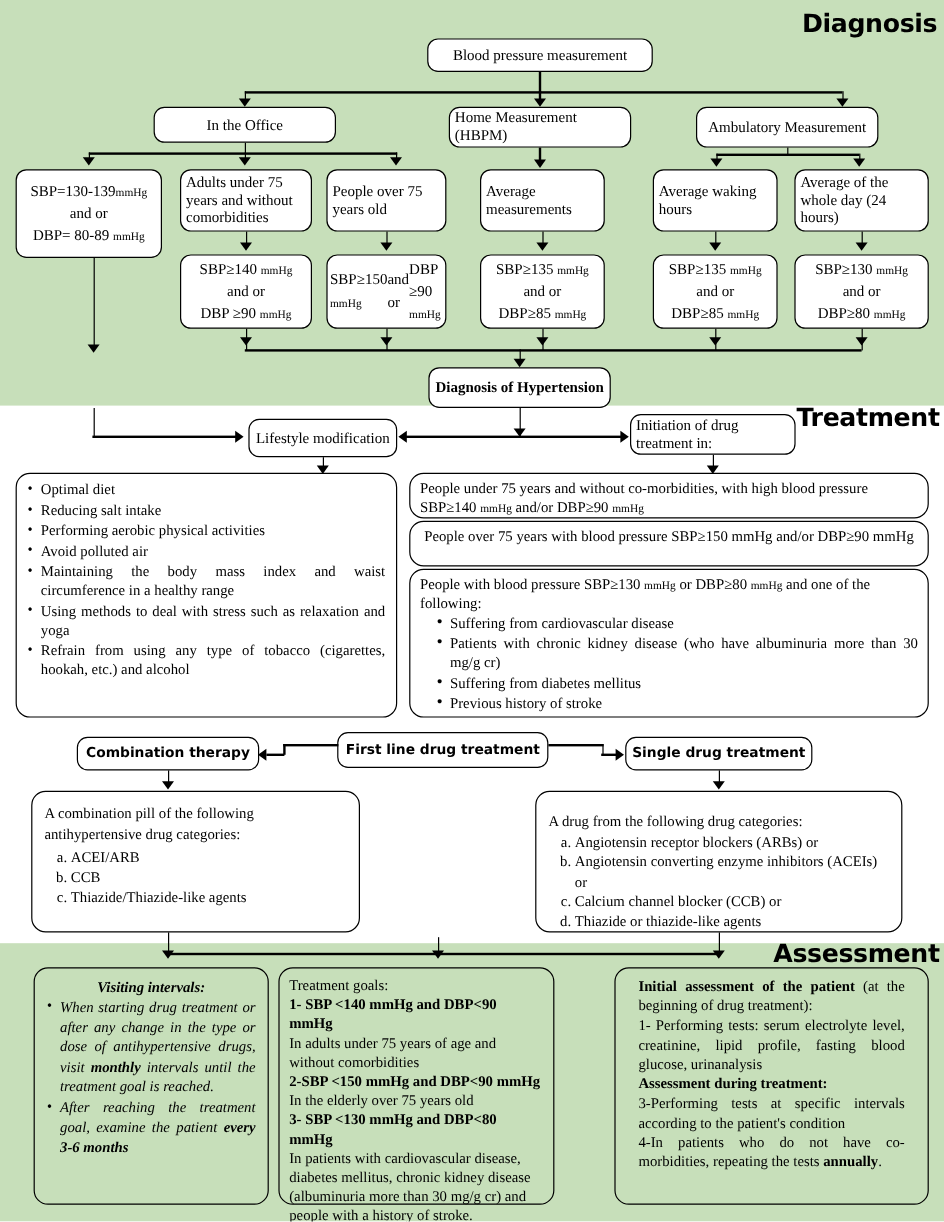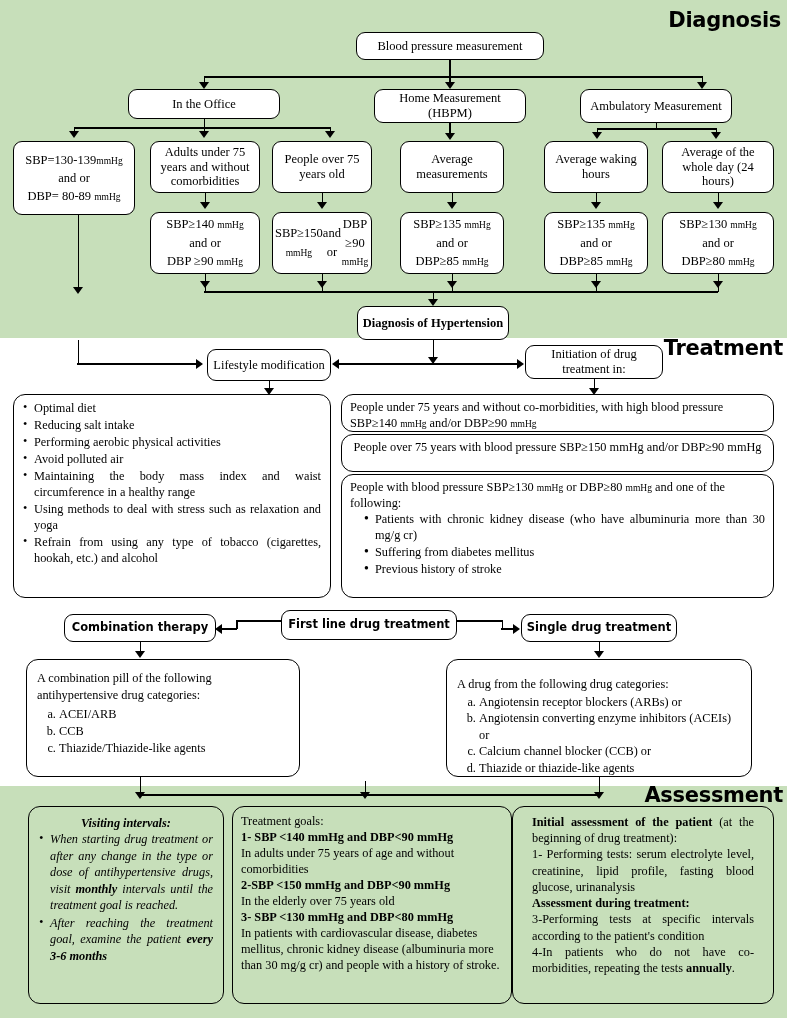--- a/index.html
+++ b/index.html
@@ -29,21 +29,20 @@
   
   .box{
     position:absolute;
     box-sizing:border-box;
     border:1.6px solid #000;
     border-radius:9px;
     background:#ffffff;
     display:flex;
     align-items:center;
     justify-content:center;
-    text-align:center;
     line-height:1.18;
     font-size:12.5px;
     padding:2px 4px;
   }
   .box.tight{padding:1px 2px;}
   .box.bold{font-weight:bold;}
   .box.sans{font-family:"DejaVu Sans", sans-serif;font-weight:bold;font-size:11.5px;}
   .sm{font-size:9.5px;}
 
   
@@ -229,20 +228,21 @@
 
   <div class="rich" style="left:341px;top:394px;width:433px;height:38px;padding:5px 8px;">
     <span>People under 75 years and without co-morbidities, with high blood pressure SBP≥140 </span><span class="sm">mmHg</span><span> and/or DBP≥90 </span><span class="sm">mmHg</span>
   </div>
 
   <div class="rich ctr" style="left:341px;top:434px;width:433px;height:38px;padding:5px 8px;">People over 75 years with blood pressure SBP≥150 mmHg and/or DBP≥90 mmHg</div>
 
   <div class="rich" style="left:341px;top:474px;width:433px;height:124px;padding:5px 8px;">
     <div><span>People with blood pressure SBP≥130 </span><span class="sm">mmHg</span><span> or DBP≥80 </span><span class="sm">mmHg</span><span> and one of the following:</span></div>
     <ul class="bl dot" style="margin-left:14px;">
+      <li>Suffering from cardiovascular disease</li>
       <li>Patients with chronic kidney disease (who have albuminuria more than 30 mg/g cr)</li>
       <li>Suffering from diabetes mellitus</li>
       <li>Previous history of stroke</li>
     </ul>
   </div>
 
   <div class="box sans" style="left:281px;top:610px;width:176px;height:30px;">First line drug treatment</div>
   <div class="box sans" style="left:64px;top:614px;width:152px;height:28px;">Combination therapy</div>
   <div class="box sans" style="left:521px;top:614px;width:156px;height:28px;">Single drug treatment</div>
 
@@ -289,21 +289,21 @@
   <div class="arrow" style="left:594px;top:792px;"></div>
 
   <div class="rich green" style="left:28px;top:806px;width:196px;height:198px;padding:8px 10px;line-height:1.34;font-style:italic;">
     <div class="ctr" style="font-weight:bold;">Visiting intervals:</div>
     <ul class="bl">
       <li><span>When starting drug treatment or after any change in the type or dose of antihypertensive drugs, visit </span><b>monthly</b><span> intervals until the treatment goal is reached.</span></li>
       <li><span>After reaching the treatment goal, examine the patient </span><b>every 3-6 months</b></li>
     </ul>
   </div>
 
-  <div class="rich green" style="left:232px;top:806px;width:280px;height:198px;padding:7px 8px;line-height:1.30;">
+  <div class="rich green" style="left:232px;top:806px;width:230px;height:198px;padding:7px 8px;line-height:1.30;">
     <div>Treatment goals:</div>
     <div style="font-weight:bold;">1- SBP &lt;140 mmHg and DBP&lt;90 mmHg</div>
     <div>In adults under 75 years of age and without comorbidities</div>
     <div style="font-weight:bold;">2-SBP &lt;150 mmHg and DBP&lt;90 mmHg</div>
     <div>In the elderly over 75 years old</div>
     <div style="font-weight:bold;">3- SBP &lt;130 mmHg and DBP&lt;80 mmHg</div>
     <div>In patients with cardiovascular disease, diabetes mellitus, chronic kidney disease (albuminuria more than 30 mg/g cr) and people with a history of stroke.</div>
   </div>
 
   <div class="rich green just" style="left:512px;top:806px;width:262px;height:198px;padding:7px 19px;line-height:1.32;">

